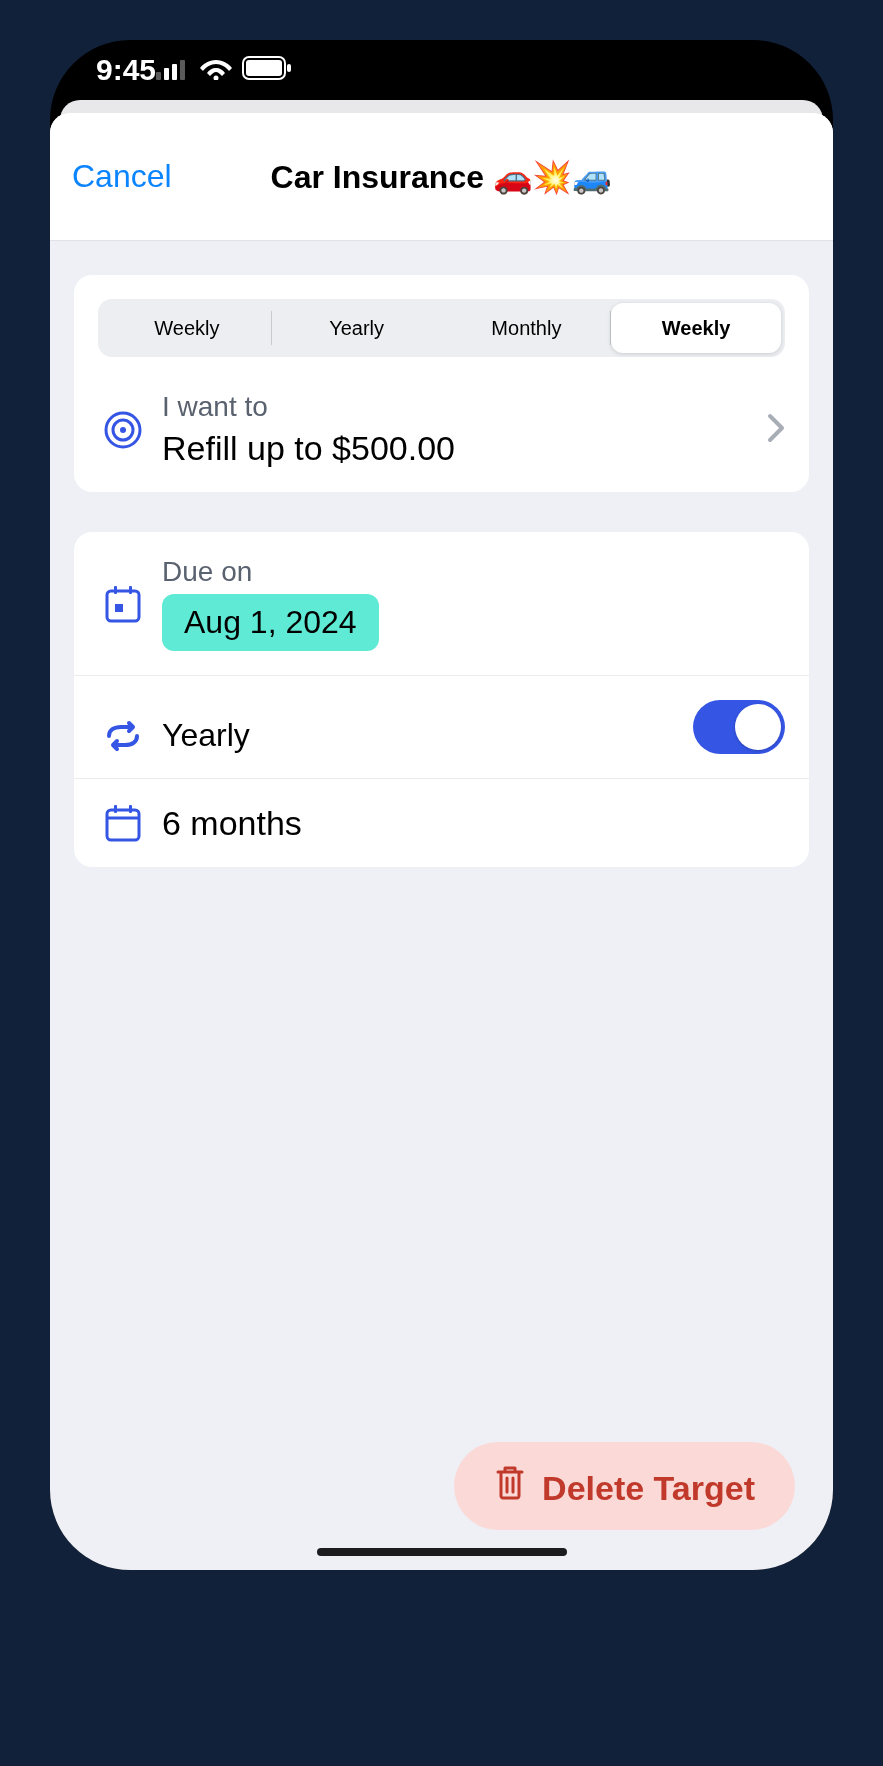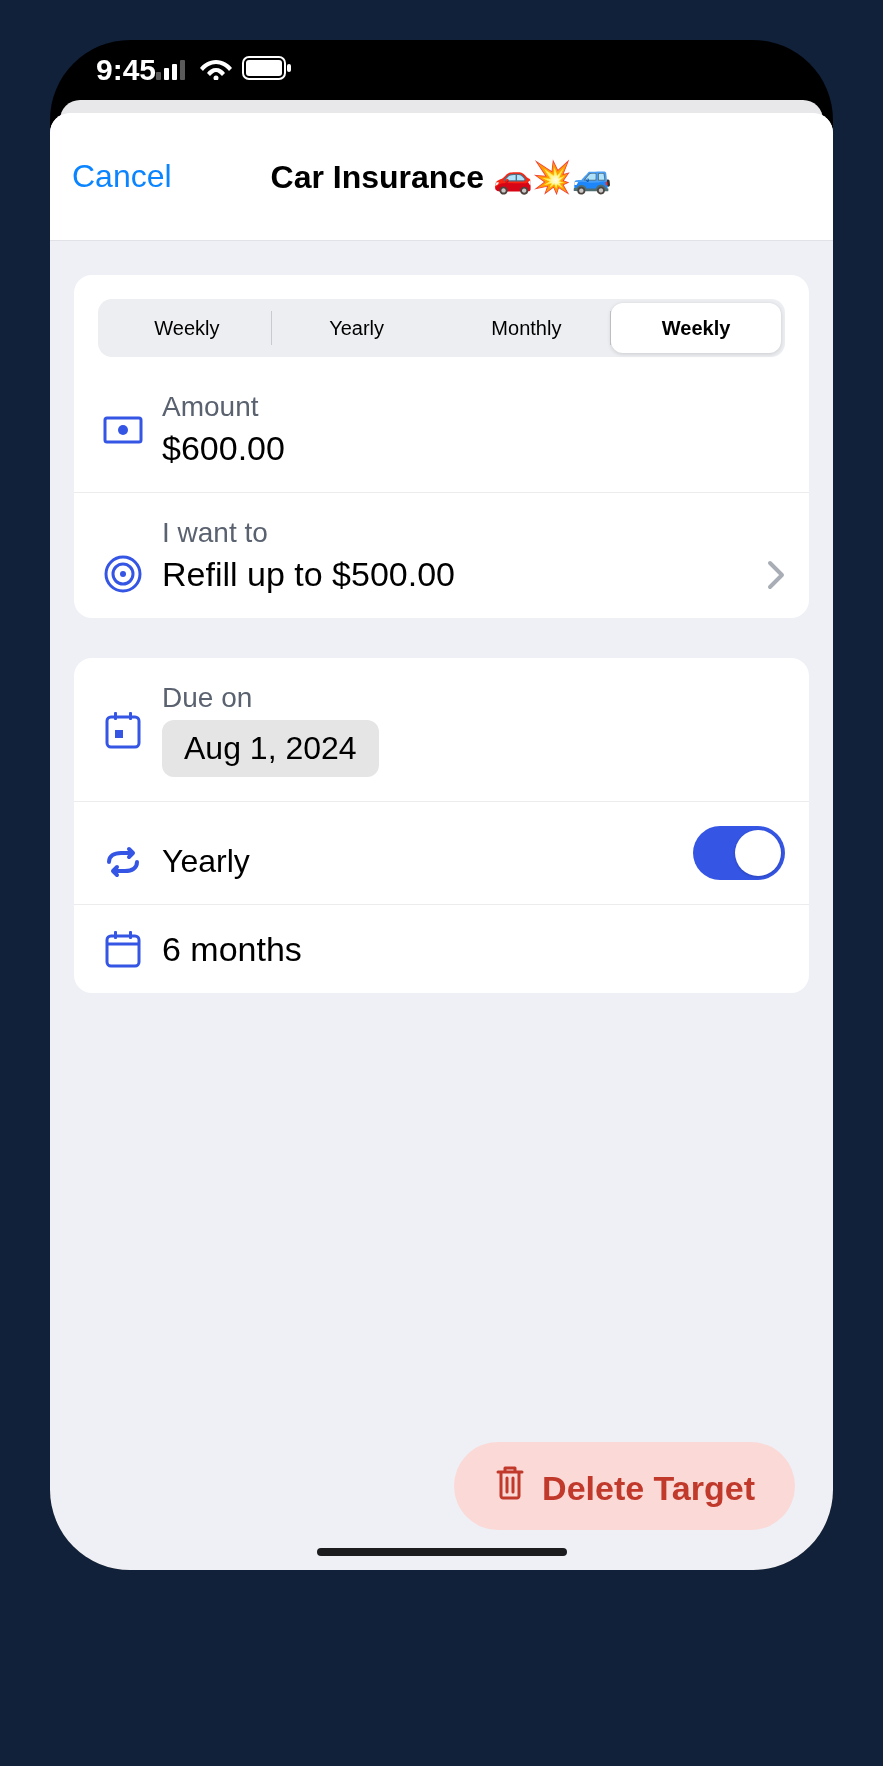--- a/index.html
+++ b/index.html
@@ -145,21 +145,21 @@
   .row .value {
     font-size: 34px;
     color: #000;
     font-weight: 400;
   }
   .chevron {
     color:#a9aeb6;
   }
   .date-chip {
     display:inline-block;
-    background:#e5e5e5;
+    background:#5eead4;
     border-radius: 12px;
     padding: 10px 22px;
     font-size: 32px;
     color: #000;
   }
   .toggle {
     width: 92px;
     height: 54px;
     background: #3555e4;
     border-radius: 999px;
@@ -245,32 +245,20 @@
       <div class="content">
 
         <div class="card">
           <div class="segmented">
             <div class="seg">Weekly</div>
             <div class="seg before-selected">Yearly</div>
             <div class="seg">Monthly</div>
             <div class="seg selected">Weekly</div>
           </div>
 
-          <div class="row">
-            <div class="icon">
-              <svg width="40" height="28" viewBox="0 0 40 28">
-                  <rect x="2" y="2" width="36" height="24" rx="2" fill="none" stroke="#3555e4" stroke-width="3"></rect>
-                  <circle cx="20" cy="14" r="5" fill="#3555e4"></circle>
-                </svg>
-            </div>
-            <div class="texts">
-              <div class="label">Amount</div>
-              <div class="value">$600.00</div>
-            </div>
-          </div>
 
           <div class="row">
             <div class="icon">
               <svg width="40" height="40" viewBox="0 0 40 40">
                   <circle cx="20" cy="20" r="17" fill="none" stroke="#3555e4" stroke-width="3"></circle>
                   <circle cx="20" cy="20" r="10" fill="none" stroke="#3555e4" stroke-width="3"></circle>
                   <circle cx="20" cy="20" r="3" fill="#3555e4"></circle>
                 </svg>
             </div>
             <div class="texts">

